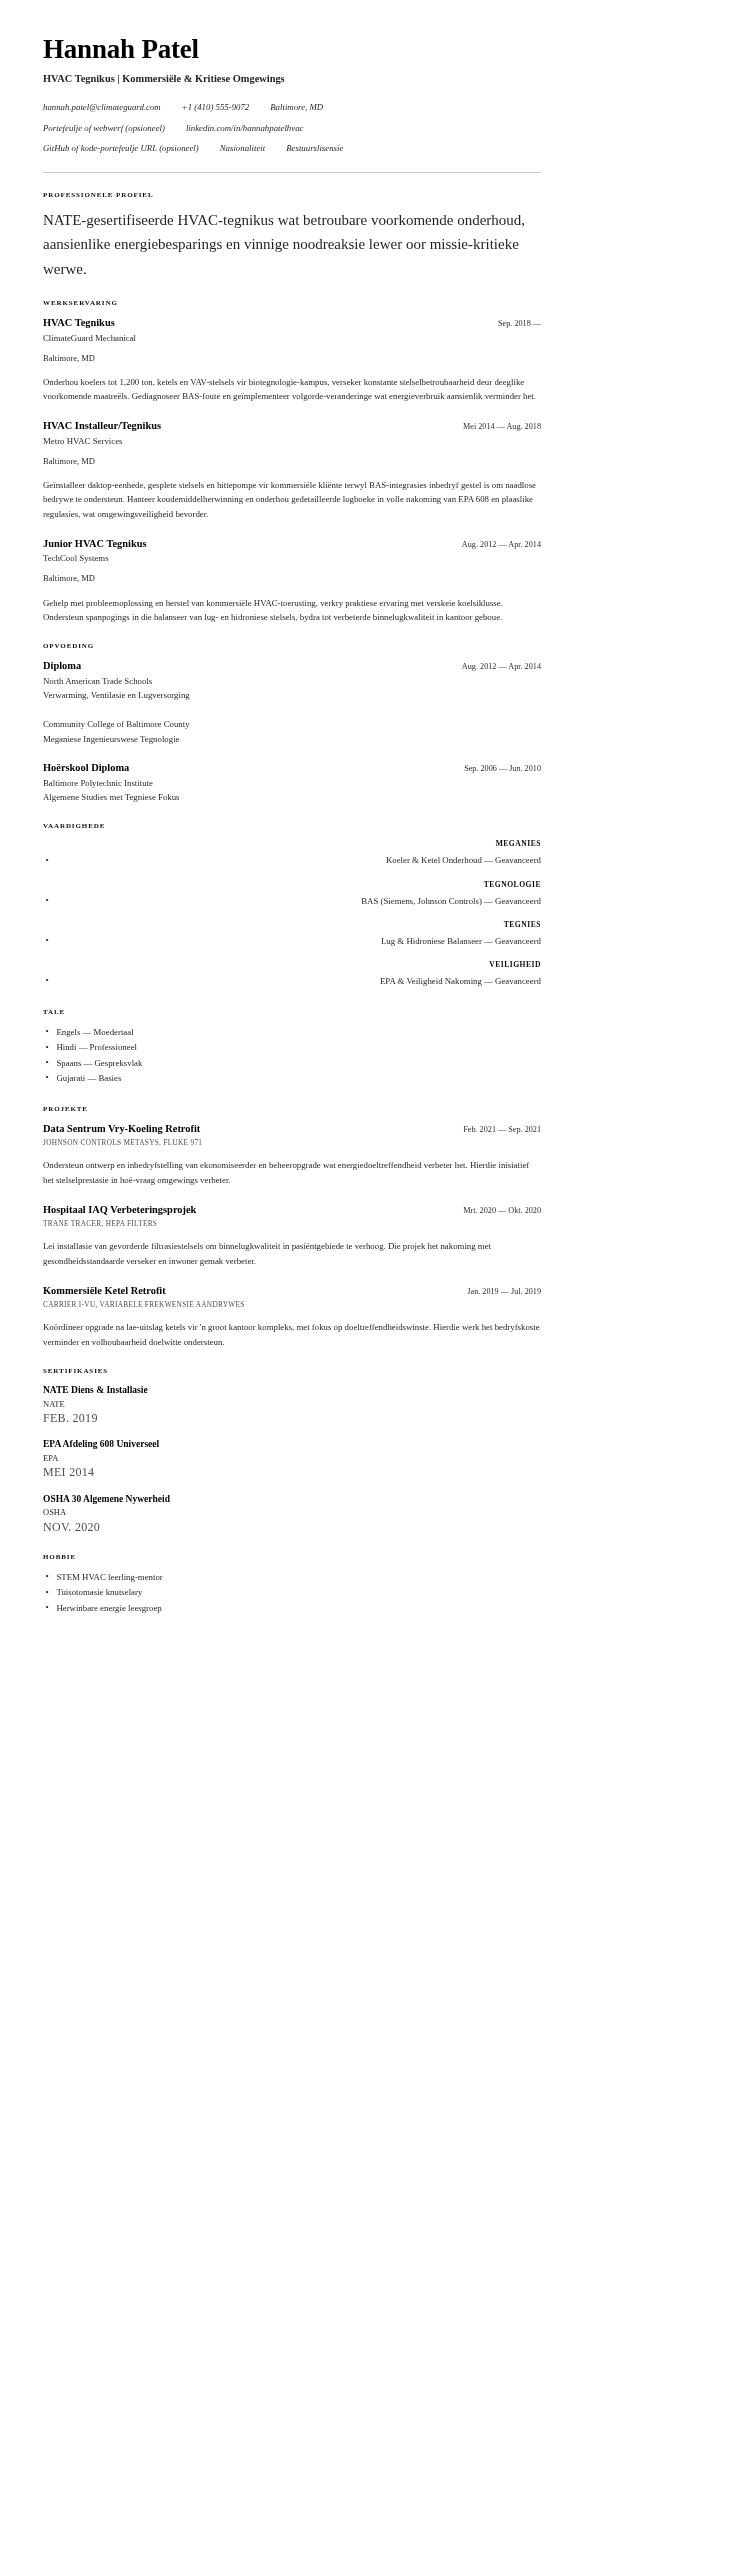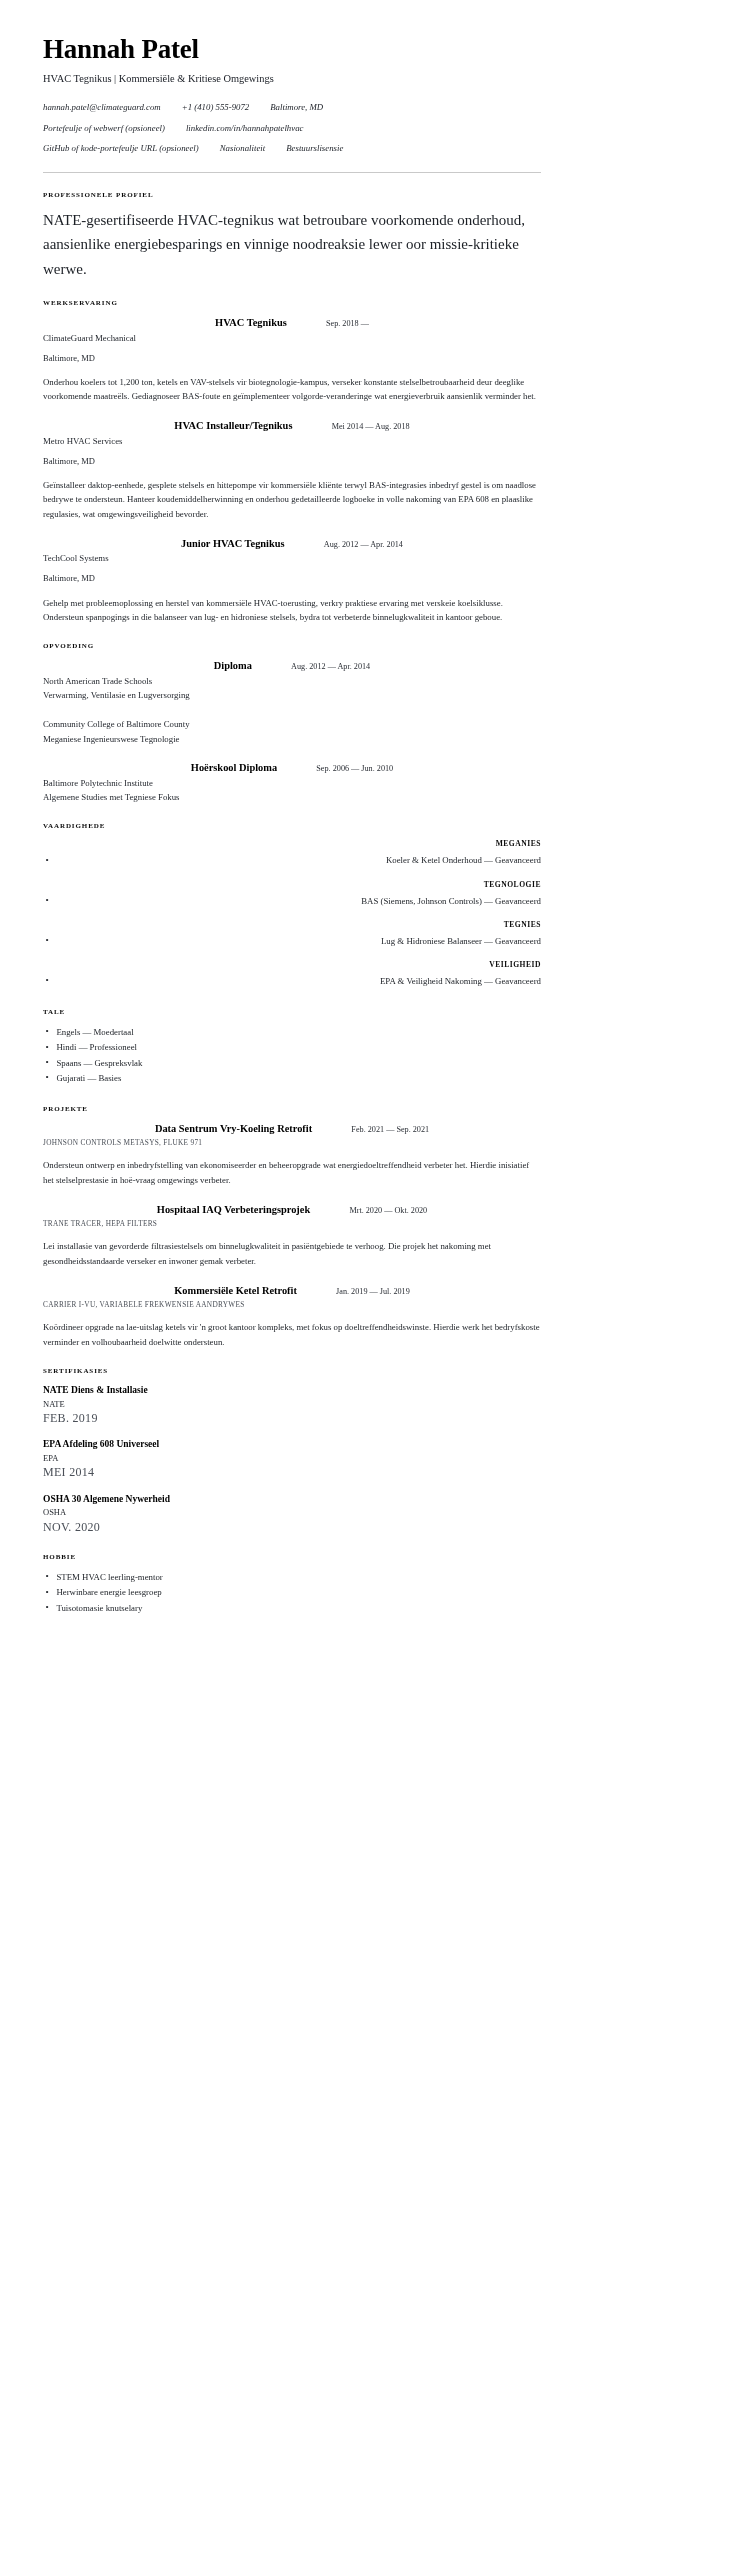--- a/index.html
+++ b/index.html
@@ -20,21 +20,21 @@
   .name {
     font-size: 27px;
     font-weight: 700;
     letter-spacing: -0.2px;
     line-height: 1.05;
     margin: 0 0 8.5px 0;
     color: #000;
   }
   .subtitle {
     font-size: 10.4px;
-    font-weight: 400;
+    font-weight: 700;
     color: #20242b;
     margin: 0 0 16px 0;
     line-height: 1.3;
   }
   .contact-row {
     font-size: 8.8px;
     color: #23272e;
     line-height: 1.55;
     margin-bottom: 6.7px;
     display: flex;
@@ -66,21 +66,21 @@
     color: #1c2026;
     margin: 0;
   }
 
   
   .entry { margin-bottom: 16px; }
   .entry:last-child { margin-bottom: 0; }
   .entry-head {
     display: flex;
     align-items: baseline;
-    justify-content: center;
+    justify-content: space-between;
     gap: 12.2px;
   }
   .entry-title {
     font-size: 10.4px;
     font-weight: 700;
     color: #000;
     line-height: 1.3;
     margin: 0;
   }
   .entry-date {
@@ -356,19 +356,19 @@
       <div class="cert-name">OSHA 30 Algemene Nywerheid</div>
       <div class="cert-issuer">OSHA</div>
       <div class="cert-date">Nov. 2020</div>
     </div>
   </section>
 
   <section class="section">
     <h2 class="section-title">Hobbie</h2>
     <ul class="bullets">
       <li>STEM HVAC leerling-mentor</li>
+      <li>Tuisotomasie knutselary</li>
       <li>Herwinbare energie leesgroep</li>
-      <li>Tuisotomasie knutselary</li>
     </ul>
   </section>
 
 </div>
 
 
 </body></html>

